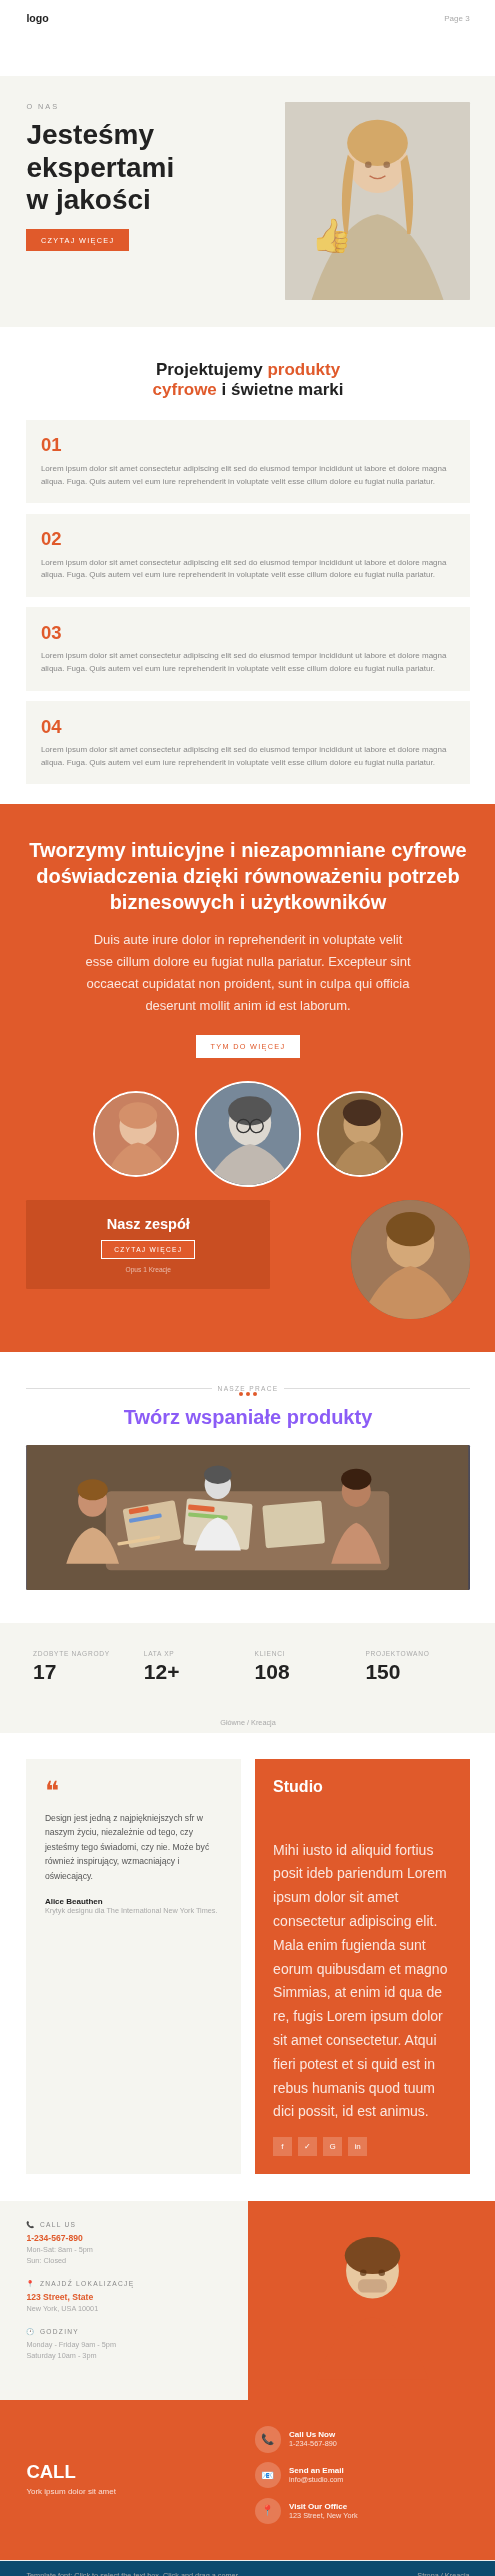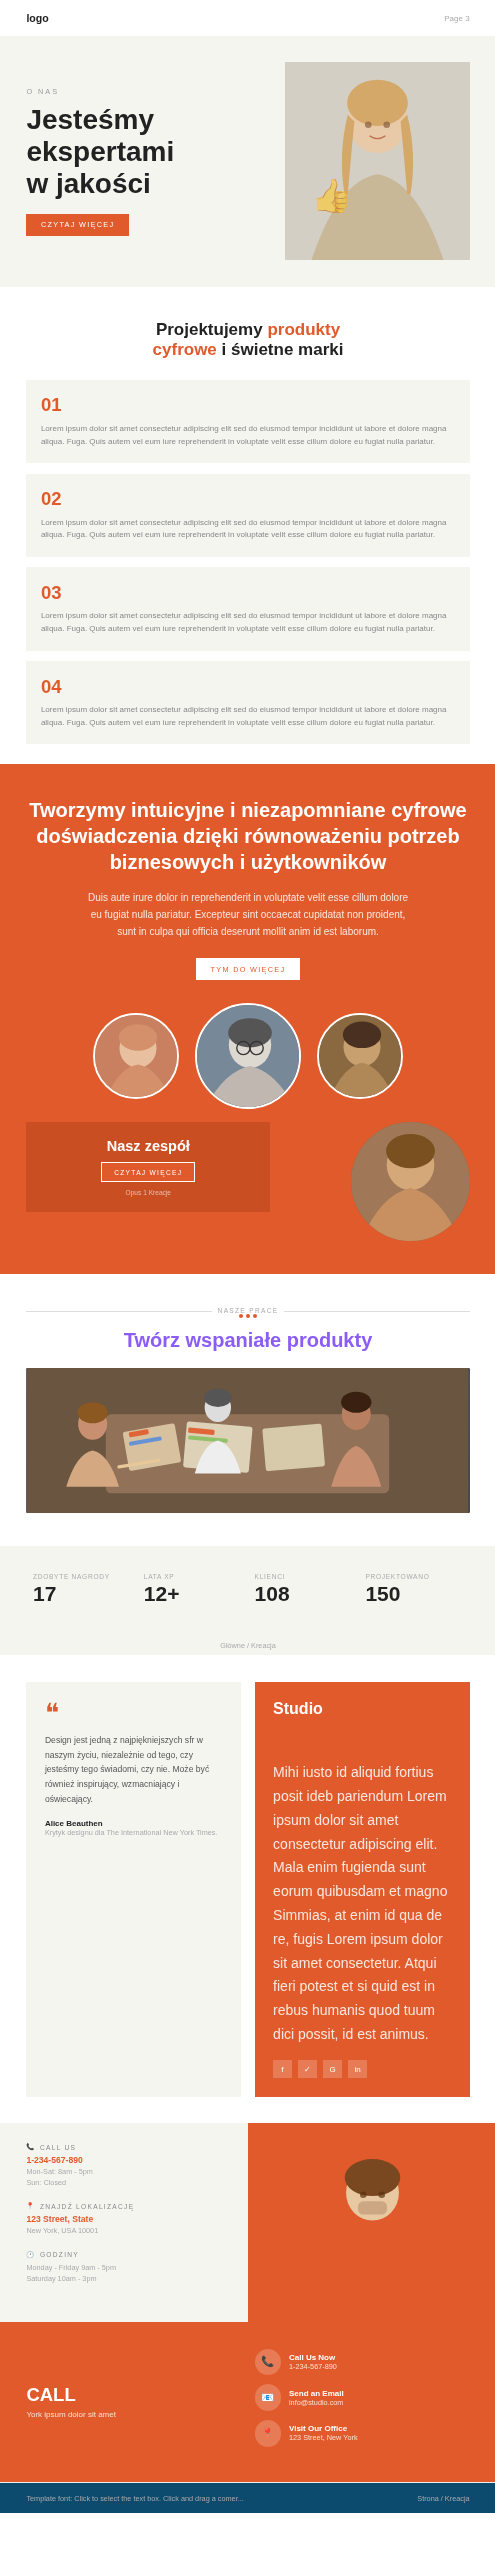--- a/index.html
+++ b/index.html
@@ -2,40 +2,40 @@
 <html style="font-size:10.6px"><head>
   <meta charset="utf-8">
   <style>
     * { margin: 0; padding: 0; box-sizing: border-box; }
     body { font-family: 'Segoe UI', Arial, sans-serif; width: 496px; background: #fff; overflow-x: hidden; }
 
     
     .header { display: flex; justify-content: space-between; align-items: center; padding: 12px 26.4px; background: #fff; }
 
     
-    .hero { display: flex; align-items: center; padding: 26.4px 26.4px 26.4px 26.4px; background: #f5f5f0; position: relative; min-height: 211px; }
+    .hero { display: flex; padding: 26.4px 26.4px 26.4px 26.4px; background: #f5f5f0; position: relative; min-height: 211px; margin-top: 40px; }
     .hero-text { flex: 1; padding-right: 20px; }
     .hero-label { font-size: 7.3px; letter-spacing: 2px; color: #999; text-transform: uppercase; margin-bottom: 8px; }
     .hero-title { font-size: 28px; font-weight: 700; color: #222; line-height: 1.15; margin-bottom: 13.2px; }
     .btn-orange { display: inline-block; background: #e05a2b; color: #fff; padding: 6.6px 14.5px; font-size: 7.3px; letter-spacing: 1.3px; text-transform: uppercase; border: none; cursor: pointer; }
     .hero-image { width: 185px; height: 198px; background: #d4d0c8; flex-shrink: 0; overflow: hidden; border-radius: 1.3px; }
 
     
     .section2 { padding: 33px 26.4px 20px; background: #fff; }
     .section2-title { text-align: center; font-size: 17px; font-weight: 700; color: #222; margin-bottom: 20px; }
     .section2-title strong { color: #e05a2b; }
     .cards-grid { display: grid; grid-template-columns: 1fr; gap: 10.6px; }
     .card { background: #f5f5f0; padding: 14.5px; }
     .card-num { font-size: 18.5px; font-weight: 800; color: #e05a2b; margin-bottom: 6.6px; }
     .card-text { font-size: 8px; color: #888; line-height: 1.6; }
 
     
     .orange-section { background: #e05a2b; padding: 33px 26.4px; text-align: center; }
     .orange-title { font-size: 20px; font-weight: 700; color: #fff; line-height: 1.3; margin-bottom: 13.2px; }
-    .orange-text { font-size: 10px; color: rgba(255,255,255,0.85); line-height: 1.7; margin-bottom: 18.5px; max-width: 330px; margin-left: auto; margin-right: auto; }
+    .orange-text { font-size: 13px; color: rgba(255,255,255,0.85); line-height: 1.7; margin-bottom: 18.5px; max-width: 330px; margin-left: auto; margin-right: auto; }
     .btn-white { display: inline-block; background: #fff; color: #e05a2b; padding: 6.6px 14.5px; font-size: 7.3px; letter-spacing: 1.3px; text-transform: uppercase; border: none; cursor: pointer; margin-bottom: 33px; }
     .team-card { background: #c94e22; color: #fff; padding: 16px; border-radius: 1.3px; max-width: 211px; }
     .team-card-title { font-size: 14.5px; font-weight: 700; margin-bottom: 8px; }
     .team-card-text { font-size: 8px; color: rgba(255,255,255,0.85); line-height: 1.6; margin-bottom: 12px; }
 
     
     .works-section { padding: 33px 26.4px; background: #fff; }
     .divider-dots { display: flex; justify-content: center; gap: 3.3px; margin-bottom: 10.6px; }
     .dot { width: 4px; height: 4px; border-radius: 50%; background: #e05a2b; }
     .works-title { text-align: center; font-size: 20px; font-weight: 700; color: #8b5cf6; margin-bottom: 16px; }

